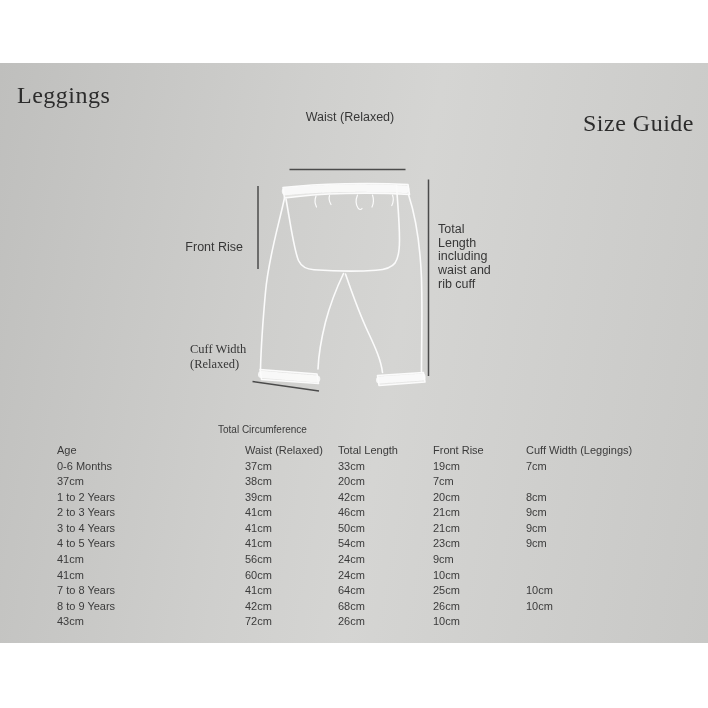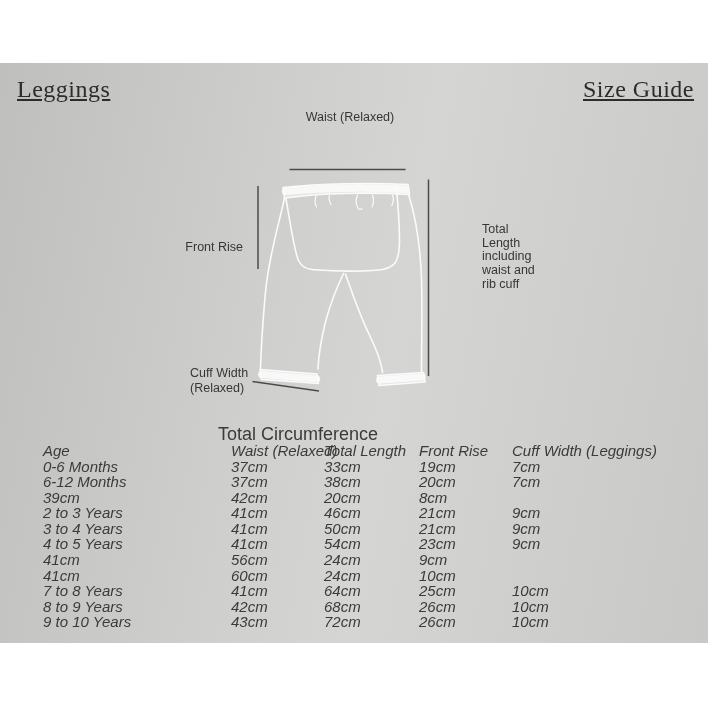--- a/index.html
+++ b/index.html
@@ -11,73 +11,71 @@
     overflow: hidden;
   }
   .panel {
     position: absolute;
     left: 0; top: 63px;
     width: 708px; height: 580px;
     background: linear-gradient(100deg, #bfbfbd 0%, #cfcfcd 38%, #d5d5d3 55%, #c8c8c6 100%);
   }
   .title {
     position: absolute;
-    top: 76px;
+    top: 82px;
     font-family: "Liberation Serif", serif;
     font-size: 24px;
     color: #2c2c2c;
     letter-spacing: 0.5px;
     white-space: nowrap;
-    text-decoration: underline;
   }
   .title-left  { left: 17px; }
-  .title-right { right: 14px; }
+  .title-right { right: 14px; margin-top: 28px; }
 
   .diagram-label {
     position: absolute;
     font-size: 12.5px;
     color: #373737;
     line-height: 15px;
   }
   .top-label {
     left: 175px; top: 108px; width: 350px;
     text-align: center; line-height: 19px;
   }
   .front-rise-label {
     left: 160px; top: 240px; width: 83px;
     text-align: right;
   }
   .total-length-label {
     left: 438px; top: 223px; width: 70px;
     line-height: 13.7px;
-    margin-left: 44px;
   }
   .cuff-width-label {
-    left: 190px; top: 366px; width: 70px;
+    left: 190px; top: 342px; width: 70px;
     line-height: 15.2px;
+    font-family: Liberation Serif, serif;
   }
 
   svg.drawing {
     position: absolute; left: 0; top: 0;
     width: 708px; height: 708px;
     pointer-events: none;
   }
 
   .size-table {
     position: absolute;
-    left: 43px; top: 443px;
+    left: 57px; top: 443px;
     width: 640px;
-    font-size: 15px;
+    font-size: 11px;
     color: #3b3b3b;
-    font-style: italic;
   }
   .group-header {
     position: absolute;
     left: 218px; top: 424px;
-    font-size: 18px;
+    font-size: 10px;
     color: #3b3b3b;
     white-space: nowrap;
   }
   .t-row {
     display: grid;
     grid-template-columns: 188px 93px 95px 93px auto;
     line-height: 15.58px;
     white-space: nowrap;
   }
 </style>
@@ -145,27 +143,27 @@
   </div>
   <div>
       <div class="t-row">
     <div>0-6 Months</div>
     <div>37cm</div>
     <div>33cm</div>
     <div>19cm</div>
     <div>7cm</div>
   </div>
       <div class="t-row">
-    <div>6-12 Months</div>
     <div>37cm</div>
     <div>38cm</div>
     <div>20cm</div>
     <div>7cm</div>
   </div>
       <div class="t-row">
+    <div>1 to 2 Years</div>
     <div>39cm</div>
     <div>42cm</div>
     <div>20cm</div>
     <div>8cm</div>
   </div>
       <div class="t-row">
     <div>2 to 3 Years</div>
     <div>41cm</div>
     <div>46cm</div>
     <div>21cm</div>
@@ -205,20 +203,19 @@
     <div>10cm</div>
   </div>
       <div class="t-row">
     <div>8 to 9 Years</div>
     <div>42cm</div>
     <div>68cm</div>
     <div>26cm</div>
     <div>10cm</div>
   </div>
       <div class="t-row">
-    <div>9 to 10 Years</div>
     <div>43cm</div>
     <div>72cm</div>
     <div>26cm</div>
     <div>10cm</div>
   </div>
     </div>
 </div>
 
 </body></html>

